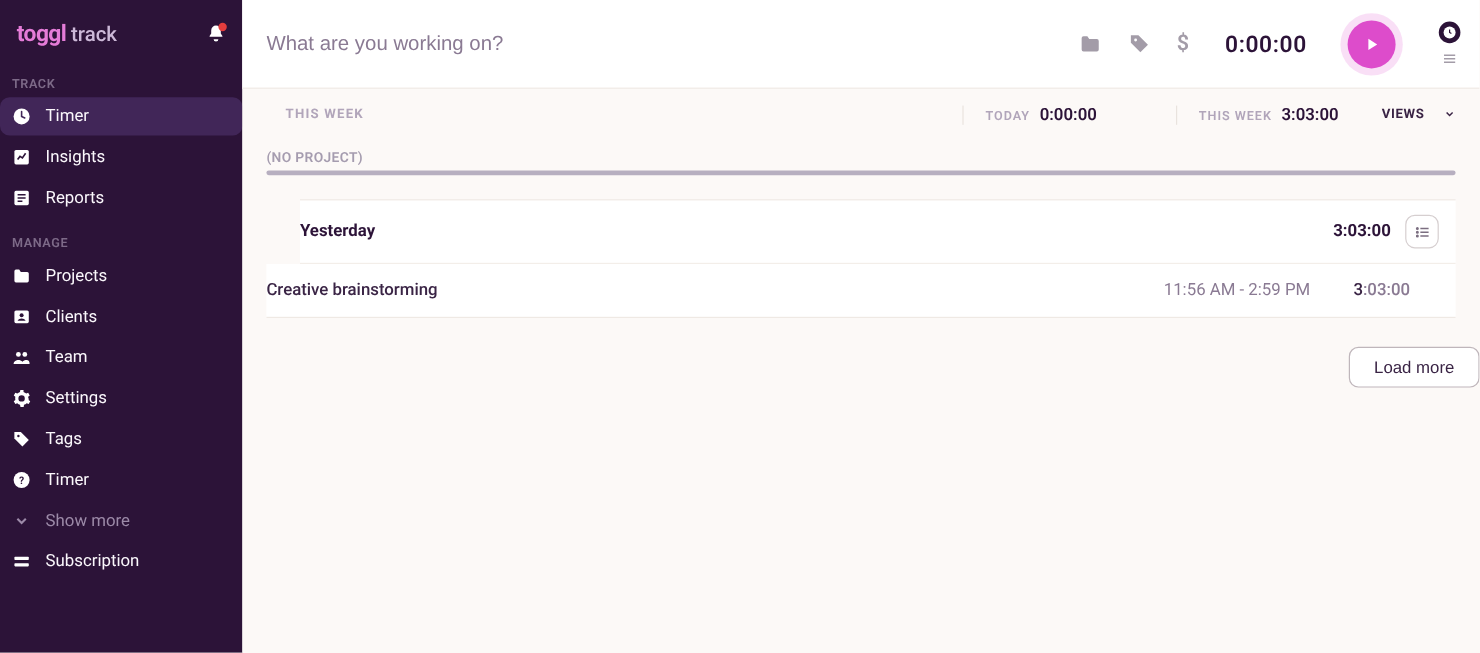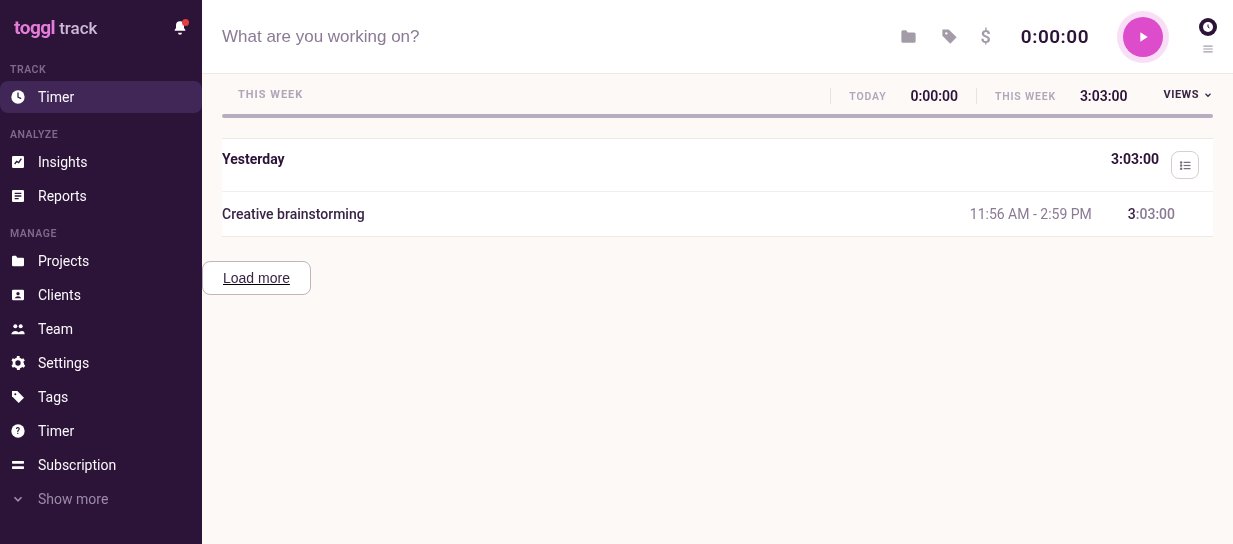--- a/index.html
+++ b/index.html
@@ -69,52 +69,52 @@
     }
     .right-stack { display: flex; flex-direction: column; gap: 6px; margin-left: 14px; align-items: center; }
     .mini-circle { width: 18px; height: 18px; border-radius: 50%; background: #2c1338; display: flex; align-items: center; justify-content: center; }
 
     .summary-bar {
       display: flex; align-items: flex-start; padding: 14px 20px 10px 36px;
       font-size: 11px;
     }
     .summary-label { color: #b1a5ba; font-weight: 700; letter-spacing: 1px; text-transform: uppercase; }
     .summary-spacer { flex: 1; }
-    .summary-block { display: flex; align-items: center; gap: 24px; padding: 0 18px; border-left: 1px solid #e9e3de; }
+    .summary-block { display: flex; align-items: center; gap: 8px; padding: 0 18px; border-left: 1px solid #e9e3de; margin-left: 48px; }
     .summary-block:first-of-type { border-left: 1px solid #e9e3de; }
     .summary-block .lbl { color: #b1a5ba; font-weight: 600; letter-spacing: 0.8px; font-size: 10.5px; text-transform: uppercase; }
     .summary-block .val { color: #2c1338; font-weight: 600; font-size: 14px; }
-    .views { color: #3a2445; font-weight: 700; font-size: 11px; letter-spacing: 0.5px; padding-left: 18px; display: flex; align-items: center; gap: 4px; cursor: pointer; }
+    .views { color: #3a2445; font-weight: 700; font-size: 11px; letter-spacing: 0.5px; padding-left: 18px; display: flex; align-items: center; gap: 16px; cursor: pointer; }
 
     .list-area { padding: 0 20px; }
     .noproject { color: #a59caf; font-size: 11.5px; font-weight: 600; letter-spacing: 0.3px; padding: 10px 0 4px 0; }
     .bar-track { width: 100%; height: 4px; background: #b7afc0; border-radius: 2px; margin-bottom: 20px; }
 
     .day-header {
-      background: #fff; display: flex; align-items: flex-start; padding: 12px 14px 12px 0;
-      border-top: 1px solid #efe9e4; border-bottom: 1px solid #f3eee9;
+      background: #fff; display: flex; align-items: center; padding: 12px 14px 12px 0;
+      border-top: 1px solid #efe9e4; border-bottom: 1px solid #f3eee9; margin-left: 28px;
     }
     .day-title { font-weight: 700; color: #2c1338; font-size: 14px; }
     .day-spacer { flex: 1; }
     .day-total { font-weight: 700; color: #2c1338; font-size: 14px; margin-right: 12px; }
     .bulk-btn {
       width: 28px; height: 28px; border: 1px solid #d6cfd0; border-radius: 8px;
       display: flex; align-items: center; justify-content: center; cursor: pointer; color: #7b6e80;
     }
     .entry-row {
       background: #fff; display: flex; align-items: flex-end; padding: 14px 38px 14px 0;
       border-bottom: 1px solid #efe9e4;
     }
     .entry-desc { color: #3a2445; font-size: 14px; font-weight: 500; }
     .entry-spacer { flex: 1; }
     .entry-time { color: #8a7a93; font-size: 14px; margin-right: 36px; }
     .entry-dur { color: #8a7a93; font-size: 14px; font-weight: 500; }
     .entry-dur .lead { color: #3a2445; }
 
-    .load-more-wrap { display: flex; justify-content: flex-start; padding: 24px 0; text-decoration: underline; }
+    .load-more-wrap { display: flex; justify-content: flex-end; padding: 24px 0; }
     .load-more {
       border: 1px solid #bfb6bb; background: #fff; color: #3a2445;
       padding: 8px 20px; border-radius: 8px; font-size: 14px; cursor: pointer;
     }
     svg { display: block; }
   </style>
 </head>
 <body>
 
 <nav class="sidebar">
@@ -135,21 +135,20 @@
   <div class="side-item active">
     <span class="ic">
       <svg width="16" height="16" viewBox="0 0 24 24" fill="currentColor">
           <circle cx="12" cy="12" r="10"></circle>
           <path d="M12 6v6l4 2" stroke="#412658" stroke-width="2" fill="none" stroke-linecap="round"></path>
         </svg>
     </span>
     <span>Timer</span>
   </div>
 
-  <div class="side-section-label">ANALYZE</div>
   <div class="side-item">
     <span class="ic">
       <svg width="16" height="16" viewBox="0 0 24 24" fill="currentColor">
           <rect x="3" y="3" width="18" height="18" rx="2"></rect>
           <path d="M7 15l3-4 3 2 4-6" stroke="#2c1338" stroke-width="2" fill="none"></path>
         </svg>
     </span>
     <span>Insights</span>
   </div>
   <div class="side-item">
@@ -210,36 +209,36 @@
   </div>
   <div class="side-item">
     <span class="ic">
       <svg width="16" height="16" viewBox="0 0 24 24" fill="currentColor">
           <circle cx="12" cy="12" r="10"></circle>
           <text x="12" y="17" text-anchor="middle" font-size="13" font-weight="700" fill="#2c1338">?</text>
         </svg>
     </span>
     <span>Timer</span>
   </div>
+  <div class="side-item showmore">
+    <span class="ic">
+      <svg width="14" height="14" viewBox="0 0 24 24" fill="none" stroke="currentColor" stroke-width="3">
+          <path d="M6 9l6 6 6-6"></path>
+        </svg>
+    </span>
+    <span>Show more</span>
+  </div>
   <div class="side-item">
     <span class="ic">
       <svg width="16" height="16" viewBox="0 0 24 24" fill="currentColor">
           <rect x="3" y="6" width="18" height="4" rx="1"></rect>
           <rect x="3" y="14" width="18" height="4" rx="1"></rect>
         </svg>
     </span>
     <span>Subscription</span>
-  </div>
-  <div class="side-item showmore">
-    <span class="ic">
-      <svg width="14" height="14" viewBox="0 0 24 24" fill="none" stroke="currentColor" stroke-width="3">
-          <path d="M6 9l6 6 6-6"></path>
-        </svg>
-    </span>
-    <span>Show more</span>
   </div>
 </nav>
 
 <main class="main">
   <div class="timer-bar">
     <input class="timer-input" placeholder="What are you working on?" style="">
     <div class="timer-actions">
       <span class="soft-icon">
         <svg width="19" height="19" viewBox="0 0 24 24" fill="currentColor">
             <path d="M3 6a2 2 0 0 1 2-2h4l2 3h8a2 2 0 0 1 2 2v9a2 2 0 0 1-2 2H5a2 2 0 0 1-2-2V6z"></path>
@@ -289,20 +288,21 @@
     </div>
     <div class="views">
       <span>VIEWS</span>
       <svg width="10" height="10" viewBox="0 0 24 24" fill="none" stroke="currentColor" stroke-width="3">
           <path d="M6 9l6 6 6-6"></path>
         </svg>
     </div>
   </div>
 
   <div class="list-area">
+    <div class="noproject">(NO PROJECT)</div>
     <div class="bar-track"></div>
 
     <div class="day-header">
       <span class="day-title">Yesterday</span>
       <span class="day-spacer"></span>
       <span class="day-total">3:03:00</span>
       <div class="bulk-btn">
         <svg width="15" height="15" viewBox="0 0 24 24" fill="none" stroke="currentColor" stroke-width="2">
             <circle cx="5" cy="7" r="1" fill="currentColor"></circle>
             <path d="M9 7h11"></path>

